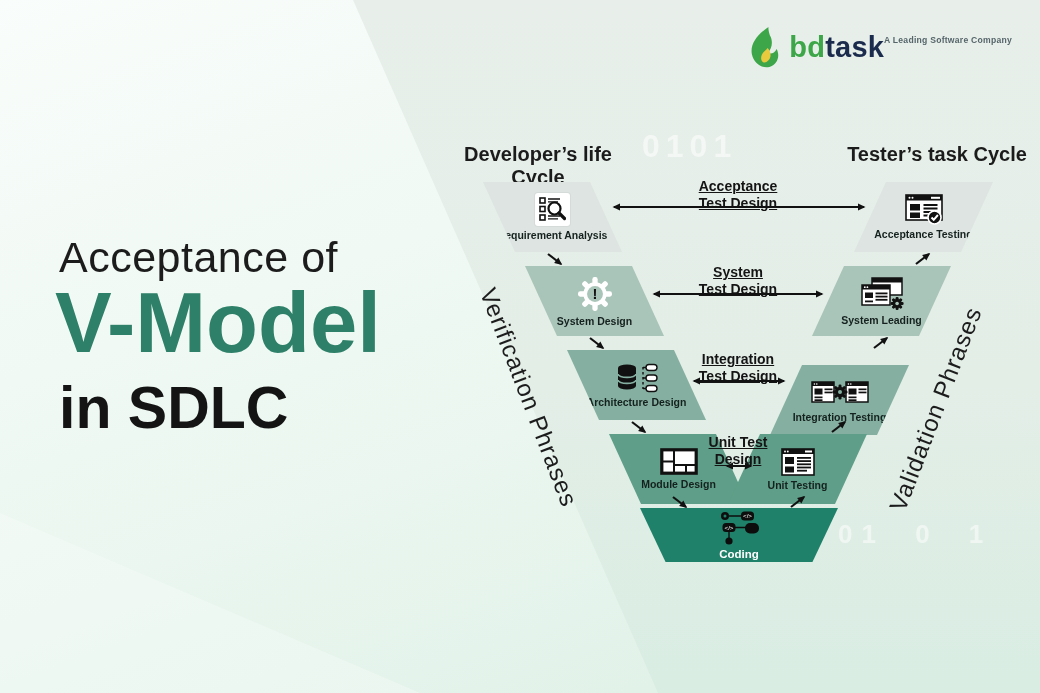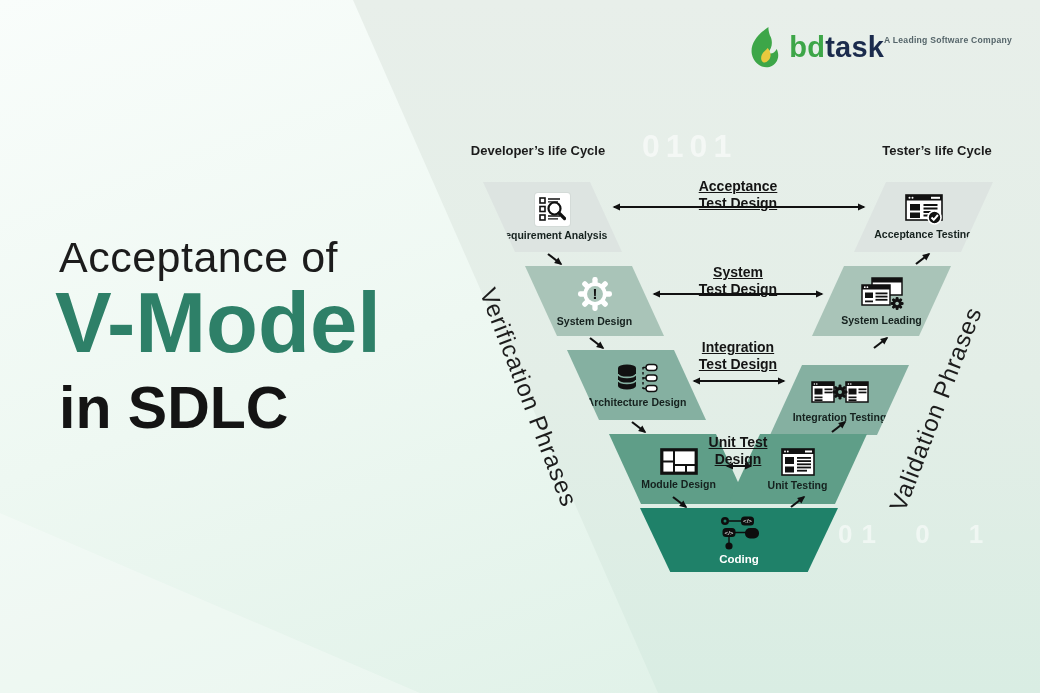--- a/index.html
+++ b/index.html
@@ -22,50 +22,50 @@
   .brand-bd{color:#3da648;}
   .brand-task{color:#1b2b4d;}
   .tagline{font-size:8.6px;color:#55656a;font-weight:700;letter-spacing:.25px;margin-top:2px;}
 
   
   .t1{position:absolute;left:59px;top:233px;font-size:43px;font-weight:400;color:#1c1c1c;letter-spacing:.5px;}
   .t2{position:absolute;left:55px;top:277px;font-size:85px;font-weight:800;color:#2e8068;line-height:1.08;}
   .t3{position:absolute;left:59px;top:374px;font-size:59px;font-weight:700;color:#141414;}
 
   
-  .hdr{position:absolute;top:143px;width:200px;text-align:center;font-size:13px;font-weight:600;color:#1b1b1b;}
+  .hdr{position:absolute;top:143px;width:200px;text-align:center;font-size:20px;font-weight:600;color:#1b1b1b;}
   .hdr-dev{left:438px;}
   .hdr-test{left:837px;}
 
   
   .phase{position:absolute;font-size:24px;font-weight:500;color:#1c1c1c;white-space:nowrap;letter-spacing:1px;}
   .phase-left{left:500px;top:284px;transform:rotate(69deg);transform-origin:0 0;}
   .phase-right{left:884px;top:505px;transform:rotate(-69deg);transform-origin:0 0;}
 
   
   .stage{position:absolute;width:139px;height:70px;display:flex;flex-direction:column;
          align-items:center;justify-content:center;gap:3px;}
   .clip-l{clip-path:polygon(0 0,107px 0,139px 70px,32px 70px);}
   .clip-r{clip-path:polygon(32px 0,139px 0,107px 70px,0 70px);}
   .row1{background:#dde4e1;}
   .row2{background:#a9c4b8;}
   .row3{background:#85b0a1;}
   .row4{background:#5f9e88;}
   .stage .lbl{font-size:10.5px;font-weight:600;color:#15211e;white-space:nowrap;}
   .tile{background:#ffffff;border-radius:3px;padding:3px 4px;line-height:0;box-shadow:0 0 0 1px rgba(0,0,0,.04);}
   .iconbox{line-height:0;}
-  .coding{position:absolute;left:640px;top:508px;width:198px;height:64px;background:#1f8169;
+  .coding{position:absolute;left:640px;top:508px;width:198px;height:54px;background:#1f8169;
           clip-path:polygon(0 0,198px 0,163px 74px,35px 74px);
           display:flex;flex-direction:column;align-items:center;justify-content:center;gap:2px;}
   .coding .lbl{color:#ffffff;font-size:11.5px;font-weight:600;}
 
   
   .xlabel{position:absolute;left:658px;width:160px;text-align:center;font-size:14px;
           font-weight:600;color:#141414;line-height:1.18;text-decoration:underline;}
-  .xl0{top:178px;} .xl1{top:264px;} .xl2{top:339px;} .xl3{top:434px;}
+  .xl0{top:178px;} .xl1{top:264px;} .xl2{top:351px;} .xl3{top:434px;}
 
   .arrows{position:absolute;left:0;top:0;pointer-events:none;}
 </style>
 </head>
 <body>
 
 <div class="canvas">
   <div class="bg-left"></div>
   <div class="bg-corner"></div>
   <div class="wm wm-top">0101</div>
@@ -80,21 +80,21 @@
       <div class="brand"><span class="brand-bd">bd</span><span class="brand-task">task</span></div>
       <div class="tagline">A Leading Software Company</div>
     </div>
   </div>
 
   <div class="t1">Acceptance of</div>
   <div class="t2">V-Model</div>
   <div class="t3">in SDLC</div>
 
   <div class="hdr hdr-dev">Developer’s life Cycle</div>
-  <div class="hdr hdr-test">Tester’s life Cycle</div>
+  <div class="hdr hdr-test">Tester’s task Cycle</div>
 
   <div class="phase phase-left">Verification Phrases</div>
   <div class="phase phase-right">Validation Phrases</div>
 
   <div class="stage clip-l row1" style="left:483px;top:182px;">
     <div class="tile">
       <svg width="27" height="27" viewBox="0 0 27 27">
         <g fill="none" stroke="#111" stroke-width="1.6">
           <rect x="1" y="2" width="5" height="5"></rect>
             <rect x="1" y="10.5" width="5" height="5"></rect>

